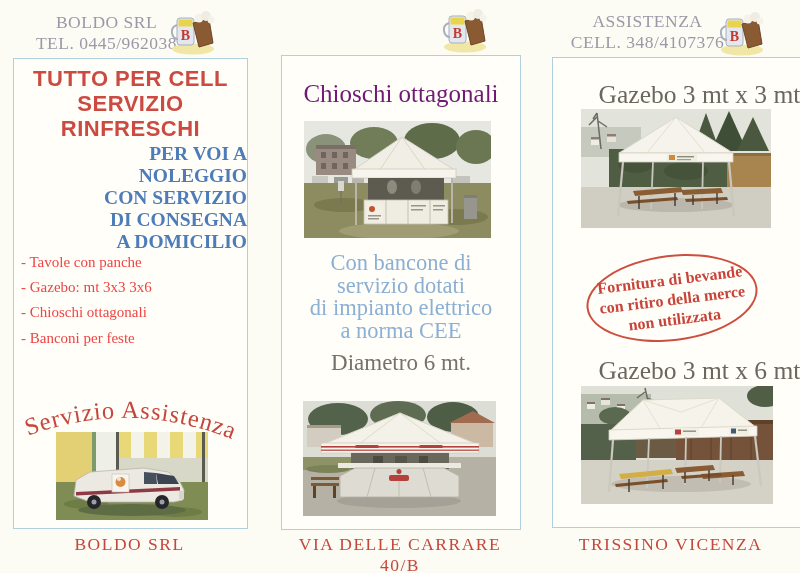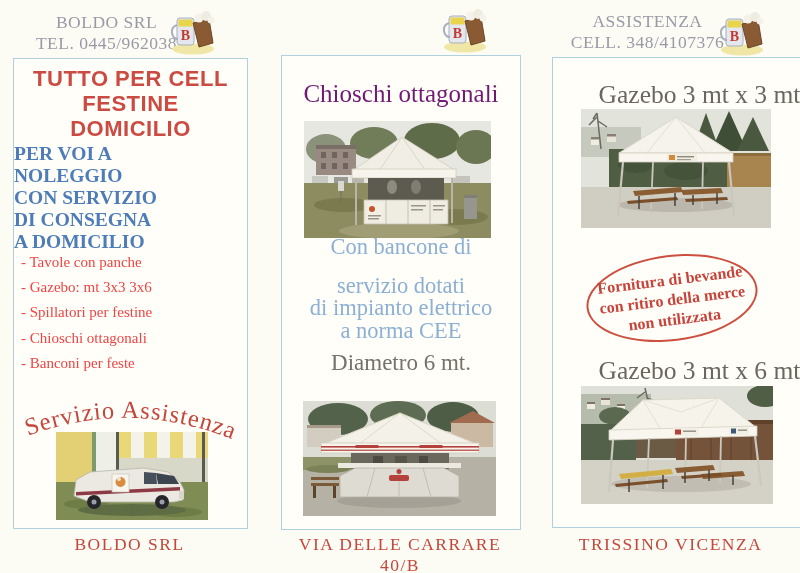--- a/index.html
+++ b/index.html
@@ -19,21 +19,21 @@
   
   .panel{position:absolute;border:1.5px solid #aed0df;background:#fffef9;}
   #panel1{left:13px;top:58px;width:233px;height:469px;}
   #panel2{left:281px;top:55px;width:238px;height:473px;}
   #panel3{left:552px;top:57px;width:233px;height:469px;padding-left:20px;}
   .panel>*{position:absolute;}
 
   .red-title{width:100%;text-align:center;color:#cb4a42;
              font-family:"Liberation Sans",sans-serif;font-weight:bold;
              font-size:22px;line-height:24px;letter-spacing:.5px;}
-  .blue-sub{width:100%;text-align:left;color:#4d7cb8;font-weight:bold;
+  .blue-sub{width:100%;text-align:right;color:#4d7cb8;font-weight:bold;
             font-size:19.5px;line-height:21px;}
   .list{left:7px;top:191px;width:225px;color:#ef4444;font-size:15px;line-height:25.2px;}
   .list div{white-space:nowrap;}
 
   .mid-title{width:100%;text-align:center;color:#701a75;font-size:25px;}
   .blue-block{width:100%;text-align:center;color:#8cb0d4;font-size:22.5px;line-height:22.5px;}
   .diam{width:100%;text-align:center;color:#75726a;font-size:23px;}
   .gz-title{width:100%;text-align:center;color:#6a675f;font-size:25.5px;}
 
   .stamp{left:33px;top:197px;width:172px;height:86px;border:2.5px solid #cd4f40;
@@ -94,33 +94,32 @@
     <path d="M8,16 q-6,2 -5,8 q1,6 6,6" fill="none" stroke="#a8b0bf" stroke-width="2"></path>
     <text x="16.5" y="31" font-size="14" font-weight="bold" fill="#c23b33" text-anchor="middle" font-family="Liberation Serif, serif">B</text>
     <path d="M24,14 L40,10 L44,34 L30,38 Z" fill="#8a5a33" stroke="#6d4526" stroke-width="1"></path>
     <circle cx="30" cy="9" r="4.5" fill="#f5f2ea"></circle>
       <circle cx="37" cy="7" r="5" fill="#efece2"></circle>
     <circle cx="42" cy="11" r="3.5" fill="#f5f2ea"></circle>
   </svg>
 
   <div class="panel" id="panel1">
     <div class="red-title" style="top:8px">TUTTO PER CELL</div>
-    <div class="red-title" style="top:33px">FESTINE</div>
-    <div class="red-title" style="top:58px">DOMICILIO</div>
+    <div class="red-title" style="top:33px">SERVIZIO</div>
+    <div class="red-title" style="top:58px">RINFRESCHI</div>
 
     <div class="blue-sub" style="top:84px">PER VOI A</div>
     <div class="blue-sub" style="top:106px">NOLEGGIO</div>
     <div class="blue-sub" style="top:128px">CON SERVIZIO</div>
     <div class="blue-sub" style="top:150px">DI CONSEGNA</div>
     <div class="blue-sub" style="top:172px">A DOMICILIO</div>
 
     <div class="list">
       <div>- Tavole con panche</div>
       <div>- Gazebo: mt 3x3 3x6</div>
-      <div>- Spillatori per festine</div>
       <div>- Chioschi ottagonali</div>
       <div>- Banconi per feste</div>
     </div>
 
     <svg class="arcsvg" width="229" height="46" viewBox="0 0 229 46">
       <defs>
           <path id="arcp" d="M 6,38 Q 114,-4 223,42" fill="none"></path>
         </defs>
       <text font-size="24.5" fill="#c5463c" font-family="Liberation Serif, serif" letter-spacing="1">
         <textPath href="#arcp" startOffset="50%" text-anchor="middle">Servizio Assistenza</textPath>
@@ -204,21 +203,21 @@
       <rect x="107" y="84" width="15" height="1.5" fill="#9a948a"></rect>
         <rect x="107" y="88" width="12" height="1.5" fill="#9a948a"></rect>
       <rect x="129" y="84" width="12" height="1.5" fill="#9a948a"></rect>
         <rect x="129" y="88" width="10" height="1.5" fill="#9a948a"></rect>
       <rect x="160" y="76" width="13" height="22" fill="#97968e"></rect>
         <rect x="160" y="74" width="13" height="3" fill="#807f77"></rect>
       <rect x="34" y="60" width="6" height="10" fill="#d9d8d0"></rect>
         <line x1="37" y1="70" x2="37" y2="82" stroke="#6f6f5e"></line>
     </svg>
 
-    <div class="blue-block" style="top:180px">Con bancone di</div>
+    <div class="blue-block" style="top:196px">Con bancone di</div>
     <div class="blue-block" style="top:218.5px">servizio dotati</div>
     <div class="blue-block" style="top:241px">di impianto elettrico</div>
     <div class="blue-block" style="top:263.5px">a norma CEE</div>
     <div class="diam" style="top:294px">Diametro 6 mt.</div>
 
     <svg class="photo" style="left:21px;top:345px" width="193" height="115" viewBox="0 0 193 115">
       <rect width="193" height="115" fill="#dcded6"></rect>
       <ellipse cx="35" cy="18" rx="30" ry="16" fill="#53624a"></ellipse>
       <ellipse cx="95" cy="14" rx="28" ry="14" fill="#5d6c52"></ellipse>
       <ellipse cx="150" cy="16" rx="26" ry="15" fill="#4e5d46"></ellipse>

